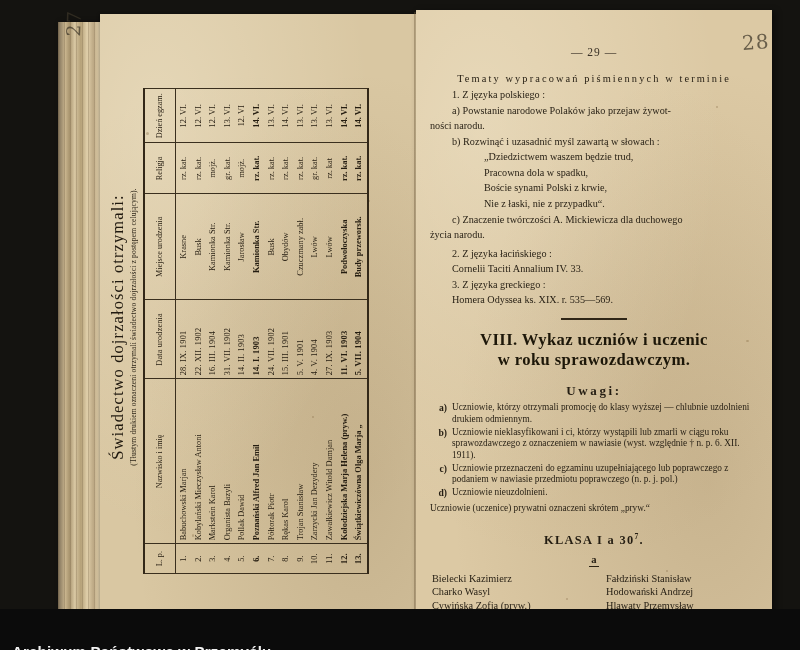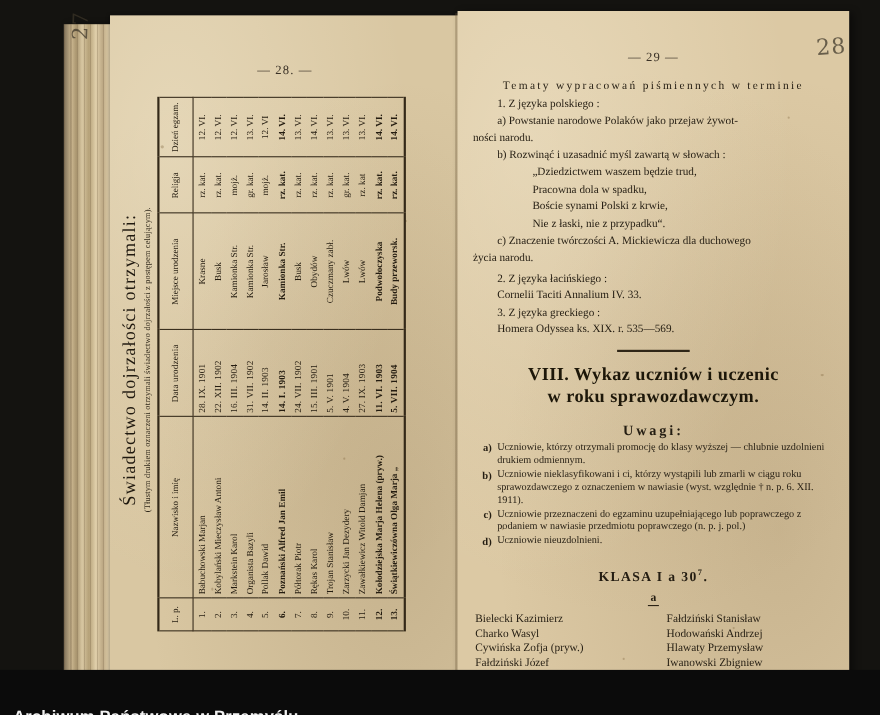--- a/index.html
+++ b/index.html
@@ -148,21 +148,20 @@
     <div class="speck" style="left:330px;top:330px;width:3px;height:2px;"></div>
     <div class="speck" style="left:250px;top:560px;width:2px;height:2px;"></div>
     <div class="speck" style="left:150px;top:588px;width:2px;height:2px;"></div>
   </div>
 
   <div class="handwriting" id="folio-left">27</div>
   <div class="handwriting" id="folio-right">28</div>
 
   <div id="left-content">
 
-    <div id="page-num-left">— 28. —</div>
 
     <div id="rot-wrap">
       <div id="rot-inner">
 
         <div class="tbl-title">Świadectwo dojrzałości otrzymali:</div>
         <div class="tbl-sub">(Tłustym drukiem oznaczeni otrzymali świadectwo dojrzałości z postępem celującym).</div>
 
         <table class="marks">
           <thead>
             <tr>
@@ -328,20 +327,21 @@
         </li>
         <li>
           <span class="mk">c)</span>
           <span class="bd">Uczniowie przeznaczeni do egzaminu uzupełniającego lub poprawczego z podaniem w nawiasie przedmiotu poprawczego (n. p. j. pol.)</span>
         </li>
         <li>
           <span class="mk">d)</span>
           <span class="bd">Uczniowie nieuzdolnieni.</span>
         </li>
       </ul>
+    <div class="uwagi-foot">Uczniowie (uczenice) prywatni oznaczeni skrótem „pryw.“</div>
 
     <div class="klasa"><span>KLASA I a 30</span><sup>7</sup><span>.</span></div>
 
     <div class="grp"><span>a</span></div>
 
     <div class="namecols">
       <div class="col" id="students-col1">
           <div class="nm">Bielecki Kazimierz</div>
           <div class="nm">Charko Wasyl</div>
           <div class="nm">Cywińska Zofja (pryw.)</div>

